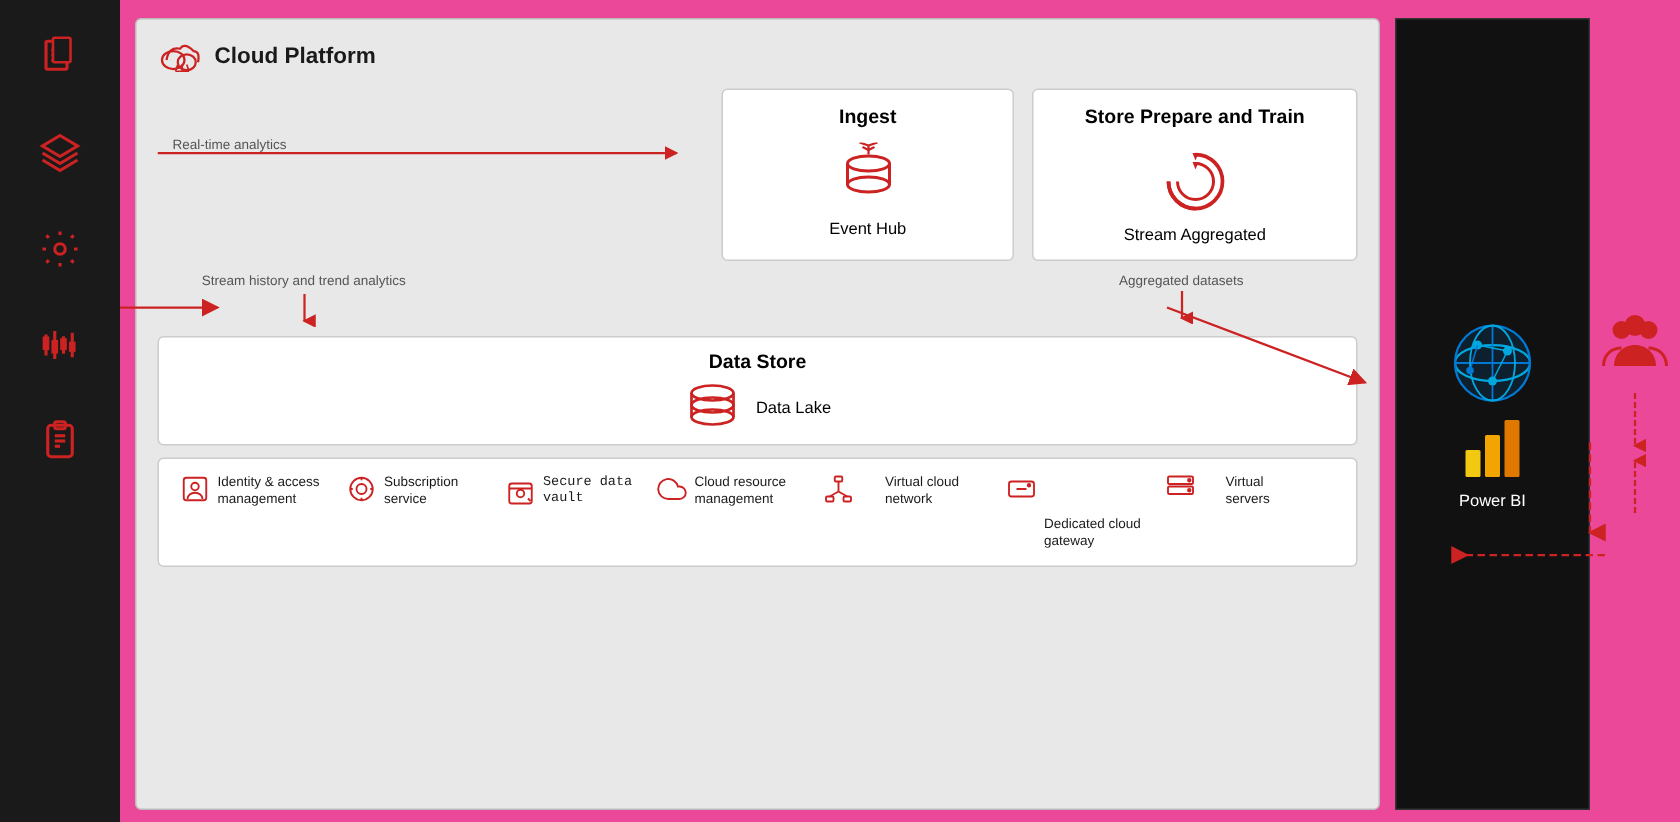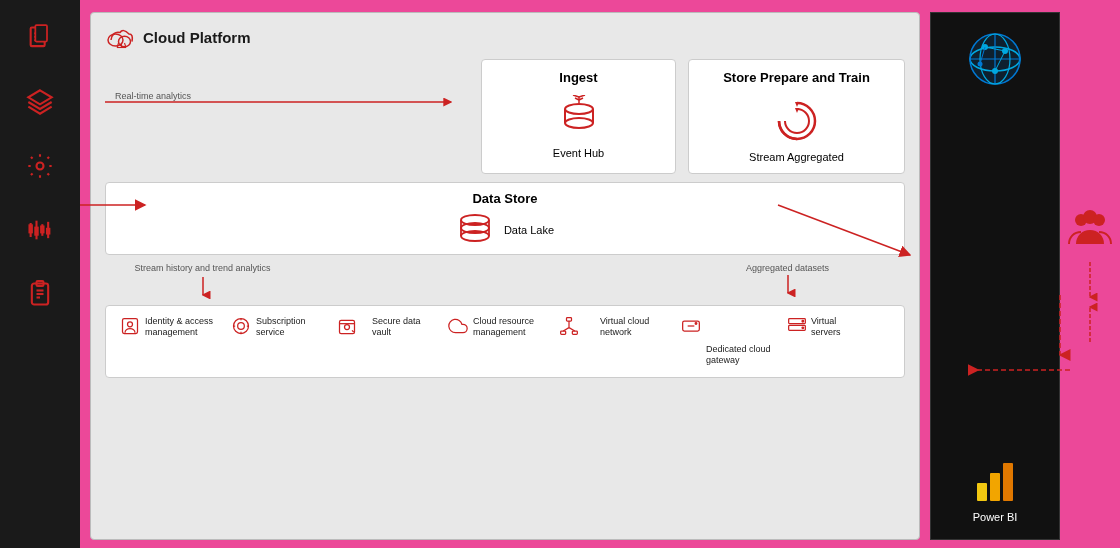--- a/index.html
+++ b/index.html
@@ -167,60 +167,60 @@
 
             <polygon points="24,7 28,7 26,12" fill="#cc2222"></polygon>
 
             <path d="M26 14 A12 12 0 1 1 14 26" stroke="#cc2222" stroke-width="2" fill="none"></path>
             <polygon points="24,13 28,13 26,18" fill="#cc2222"></polygon>
           </svg>
           <div style="font-size:11px;margin-top:4px;">Stream Aggregated</div>
         </div>
       </div>
 
+      <div style="display:flex;gap:12px;margin-bottom:6px;position:relative;">
+        <div style="width:195px;display:flex;flex-direction:column;align-items:center;position:relative;">
+
+          <div style="font-size:9px;color:#555;text-align:center;margin-bottom:2px;line-height:1.3;">Stream history and trend analytics</div>
+          <svg width="20" height="22" viewBox="0 0 20 22">
+            <defs>
+              <marker id="ah2" markerWidth="6" markerHeight="6" refX="3" refY="5" orient="auto">
+                <polygon points="0 0, 6 0, 3 6" fill="#cc2222"></polygon>
+              </marker>
+            </defs>
+            <line x1="10" y1="0" x2="10" y2="18" stroke="#cc2222" stroke-width="1.5" marker-end="url(#ah2)"></line>
+          </svg>
+        </div>
+        <div style="flex:1;"></div>
+        <div style="width:235px;display:flex;flex-direction:column;align-items:center;">
+
+          <div style="font-size:9px;color:#555;margin-bottom:2px;">Aggregated datasets</div>
+          <svg width="20" height="22" viewBox="0 0 20 22">
+            <line x1="10" y1="0" x2="10" y2="18" stroke="#cc2222" stroke-width="1.5" marker-end="url(#ah2)"></line>
+          </svg>
+        </div>
+      </div>
+
       <div style="background:#fff;border:1px solid #ccc;border-radius:4px;padding:8px 14px;margin-bottom:8px;display:flex;flex-direction:column;align-items:center;">
         <div style="font-size:13px;font-weight:700;margin-bottom:8px;">Data Store</div>
         <div style="display:flex;align-items:center;gap:10px;">
 
           <svg width="38" height="32" viewBox="0 0 38 32" fill="none">
             <ellipse cx="19" cy="6" rx="14" ry="5" fill="none" stroke="#cc2222" stroke-width="1.8"></ellipse>
             <line x1="5" y1="6" x2="5" y2="14" stroke="#cc2222" stroke-width="1.8"></line>
             <line x1="33" y1="6" x2="33" y2="14" stroke="#cc2222" stroke-width="1.8"></line>
             <ellipse cx="19" cy="14" rx="14" ry="5" fill="none" stroke="#cc2222" stroke-width="1.8"></ellipse>
             <line x1="5" y1="14" x2="5" y2="22" stroke="#cc2222" stroke-width="1.8"></line>
             <line x1="33" y1="14" x2="33" y2="22" stroke="#cc2222" stroke-width="1.8"></line>
             <ellipse cx="19" cy="22" rx="14" ry="5" fill="none" stroke="#cc2222" stroke-width="1.8"></ellipse>
           </svg>
           <div style="font-size:11px;">Data Lake</div>
         </div>
       </div>
 
-      <div style="display:flex;gap:12px;margin-bottom:6px;position:relative;">
-        <div style="width:195px;display:flex;flex-direction:column;align-items:center;position:relative;">
-
-          <div style="font-size:9px;color:#555;text-align:center;margin-bottom:2px;line-height:1.3;">Stream history and trend analytics</div>
-          <svg width="20" height="22" viewBox="0 0 20 22">
-            <defs>
-              <marker id="ah2" markerWidth="6" markerHeight="6" refX="3" refY="5" orient="auto">
-                <polygon points="0 0, 6 0, 3 6" fill="#cc2222"></polygon>
-              </marker>
-            </defs>
-            <line x1="10" y1="0" x2="10" y2="18" stroke="#cc2222" stroke-width="1.5" marker-end="url(#ah2)"></line>
-          </svg>
-        </div>
-        <div style="flex:1;"></div>
-        <div style="width:235px;display:flex;flex-direction:column;align-items:center;">
-
-          <div style="font-size:9px;color:#555;margin-bottom:2px;">Aggregated datasets</div>
-          <svg width="20" height="22" viewBox="0 0 20 22">
-            <line x1="10" y1="0" x2="10" y2="18" stroke="#cc2222" stroke-width="1.5" marker-end="url(#ah2)"></line>
-          </svg>
-        </div>
-      </div>
-
       <div style="background:#fff;border:1px solid #ccc;border-radius:4px;padding:10px 14px;">
         <div style="display:flex;gap:16px;align-items:flex-start;">
 
           <div style="display:flex;align-items:flex-start;gap:5px;">
             <svg width="20" height="20" viewBox="0 0 24 24" fill="none" stroke="#cc2222" stroke-width="1.5">
               <rect x="3" y="3" width="18" height="18" rx="2"></rect>
               <circle cx="12" cy="10" r="3"></circle>
               <path d="M6 20c0-3 2.7-5 6-5s6 2 6 5"></path>
             </svg>
             <span style="font-size:9px;color:#1a1a1a;line-height:1.3;max-width:70px;">Identity &amp; access management</span>
@@ -228,21 +228,21 @@
 
           <div style="display:flex;align-items:flex-start;gap:5px;">
             <svg width="20" height="20" viewBox="0 0 24 24" fill="none" stroke="#cc2222" stroke-width="1.5">
               <circle cx="12" cy="12" r="9"></circle>
               <circle cx="12" cy="12" r="4"></circle>
               <path d="M12 3v2M12 19v2M3 12h2M19 12h2"></path>
             </svg>
             <span style="font-size:9px;color:#1a1a1a;line-height:1.3;max-width:65px;">Subscription service</span>
           </div>
 
-          <div style="display:flex;align-items:center;gap:15px;">
+          <div style="display:flex;align-items:flex-end;gap:5px;font-family:Liberation Mono, monospace;">
             <svg width="20" height="20" viewBox="0 0 24 24" fill="none" stroke="#cc2222" stroke-width="1.5">
               <rect x="3" y="4" width="18" height="16" rx="2"></rect>
               <circle cx="12" cy="12" r="3"></circle>
               <line x1="3" y1="8" x2="21" y2="8"></line>
               <line x1="18" y1="16" x2="20" y2="18"></line>
             </svg>
             <span style="font-size:9px;color:#1a1a1a;line-height:1.3;max-width:60px;">Secure data vault</span>
           </div>
 
           <div style="display:flex;align-items:flex-start;gap:5px;">
@@ -266,35 +266,35 @@
 
           <div style="display:flex;align-items:flex-start;gap:5px;">
             <svg width="20" height="20" viewBox="0 0 24 24" fill="none" stroke="#cc2222" stroke-width="1.5">
               <rect x="2" y="6" width="20" height="12" rx="2"></rect>
               <line x1="8" y1="12" x2="16" y2="12"></line>
               <circle cx="18" cy="9" r="1" fill="#cc2222"></circle>
             </svg>
             <span style="font-size:9px;color:#1a1a1a;line-height:1.3;max-width:65px;margin-top:28px;">Dedicated cloud gateway</span>
           </div>
 
-          <div style="display:flex;align-items:center;gap:4px;">
+          <div style="display:flex;align-items:flex-start;gap:20px;">
             <svg width="20" height="20" viewBox="0 0 24 24" fill="none" stroke="#cc2222" stroke-width="1.5">
               <rect x="2" y="2" width="20" height="6" rx="1"></rect>
               <rect x="2" y="10" width="20" height="6" rx="1"></rect>
               <circle cx="19" cy="5" r="1" fill="#cc2222"></circle>
               <circle cx="19" cy="13" r="1" fill="#cc2222"></circle>
             </svg>
             <span style="font-size:9px;color:#1a1a1a;line-height:1.3;max-width:55px;">Virtual servers</span>
           </div>
         </div>
       </div>
     </div>
   </div>
 
-  <div style="width:130px;background:#111;border:1px solid #333;margin:12px 0 8px 0;display:flex;flex-direction:column;align-items:center;justify-content:space-between;padding:16px 10px;position:relative;">
+  <div style="width:130px;background:#111;border:1px solid #333;margin:12px 0 8px 0;display:flex;flex-direction:column;align-items:center;justify-content:center;padding:16px 10px;position:relative;">
 
     <div style="display:flex;flex-direction:column;align-items:center;gap:6px;">
       <svg width="60" height="60" viewBox="0 0 60 60" fill="none">
 
         <circle cx="30" cy="30" r="25" fill="#0078d4" opacity="0.15" stroke="#0078d4" stroke-width="1.5"></circle>
         <ellipse cx="30" cy="30" rx="25" ry="12" fill="none" stroke="#00a8e0" stroke-width="1.5"></ellipse>
         <circle cx="30" cy="30" r="25" fill="none" stroke="#0078d4" stroke-width="1.5"></circle>
         <line x1="30" y1="5" x2="30" y2="55" stroke="#0078d4" stroke-width="1.2"></line>
         <line x1="5" y1="30" x2="55" y2="30" stroke="#0078d4" stroke-width="1.2"></line>
         <ellipse cx="30" cy="30" rx="15" ry="25" fill="none" stroke="#00a8e0" stroke-width="1.2"></ellipse>

